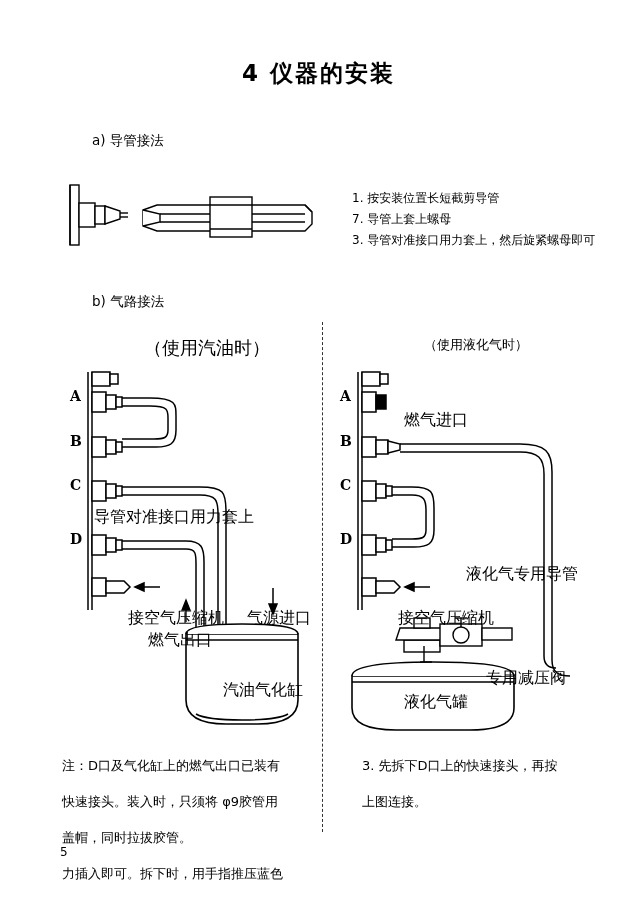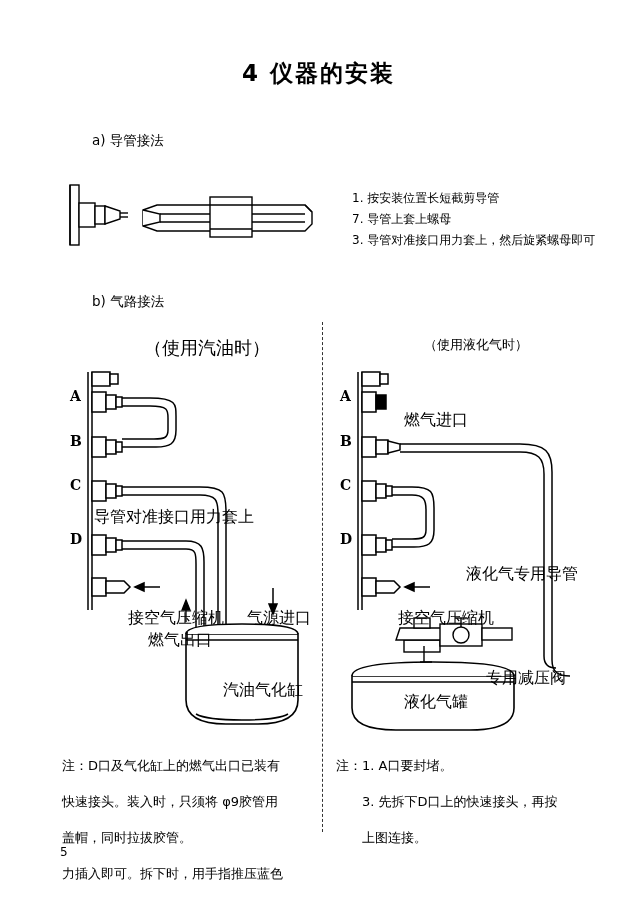--- a/index.html
+++ b/index.html
@@ -290,20 +290,19 @@
   <div class="lbl" style="left:404px; top:692px;">液化气罐</div>
 
   <div class="note note-left">
     <div>注：D口及气化缸上的燃气出口已装有</div>
     <div>快速接头。装入时，只须将 φ9胶管用</div>
     <div>盖帽，同时拉拔胶管。</div>
     <div>力插入即可。拆下时，用手指推压蓝色</div>
   </div>
 
   <div class="note note-right">
-    <div>注：1. A口要封堵。</div>
     <div style="padding-left:26px">3. 先拆下D口上的快速接头，再按</div>
     <div style="padding-left:26px">上图连接。</div>
   </div>
 
   <div class="pageno">5</div>
 
 </div>
 
 </body></html>

